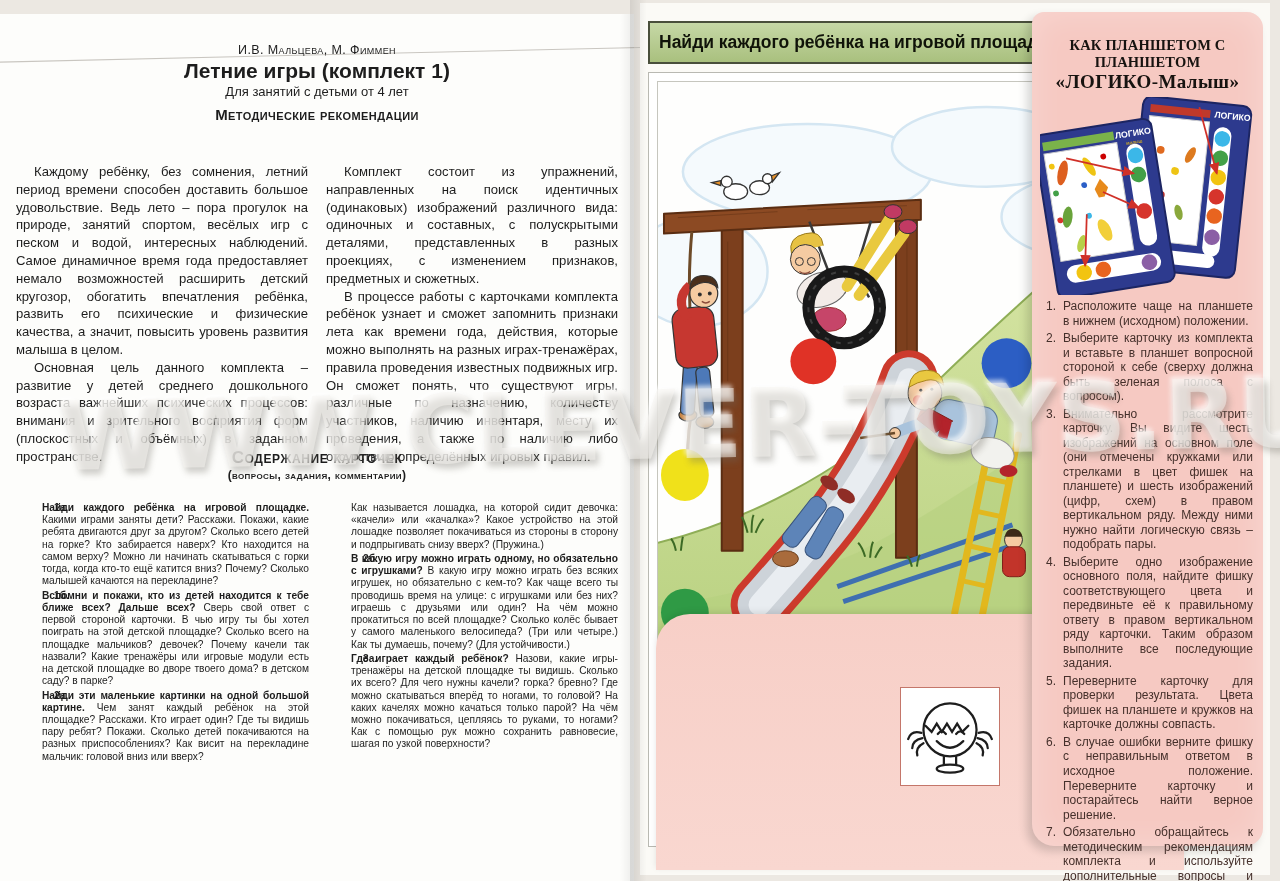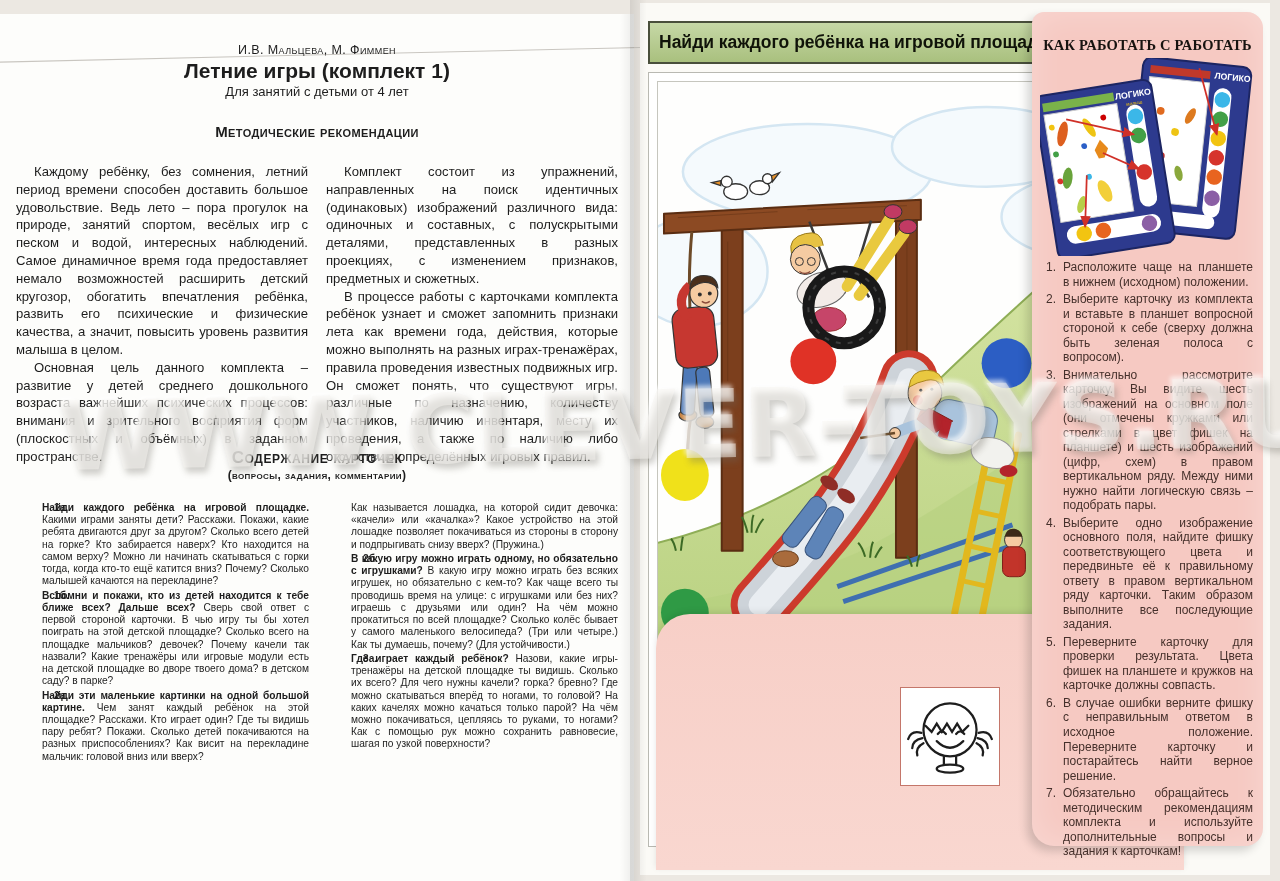--- a/index.html
+++ b/index.html
@@ -9,21 +9,21 @@
   
   .left-page{position:absolute;left:0;top:14px;width:634px;height:872px;background:#fdfdfb;color:#1d1d1d;}
   .left-page::after{content:"";position:absolute;right:0;top:0;bottom:0;width:14px;
     background:linear-gradient(to right,rgba(0,0,0,0),rgba(0,0,0,.07));}
   .page-edge-line{position:absolute;left:-24px;top:40px;width:720px;border-top:1.5px solid #c9c6c0;
     transform:rotate(-1.3deg);}
   .lp-header{position:absolute;top:29px;left:0;width:100%;text-align:center;}
   .authors{font-size:12.5px;font-variant:small-caps;font-weight:500;letter-spacing:.4px;}
   .title{font-size:21px;font-weight:700;margin:2px 0 1px 0;}
   .subtitle{font-size:13px;}
-  .section-heading{margin-top:24px;font-size:15px;font-variant:small-caps;font-weight:600;letter-spacing:.4px;}
+  .section-heading{margin-top:7px;font-size:15px;font-variant:small-caps;font-weight:600;letter-spacing:.4px;}
 
   .intro-cols{position:absolute;top:137px;left:16px;width:602px;display:flex;gap:18px;}
   .intro-cols .col{flex:1;margin-top:12px;}
   .intro-cols p{margin:0;font-size:13.1px;line-height:1.36;text-align:justify;text-indent:18px;}
 
   .contents-heading{position:absolute;top:433px;left:0;width:634px;text-align:center;line-height:1.25;}
   .ch1{font-size:17px;font-variant:small-caps;font-weight:700;letter-spacing:.6px;text-align:center;}
   .ch2{font-size:12px;font-variant:small-caps;font-weight:700;letter-spacing:.4px;}
 
   .items-cols{position:absolute;top:488px;left:16px;width:602px;display:flex;gap:16px;}
@@ -270,21 +270,22 @@
           <path d="M36,45 q4,-5 8,0 M54,45 q4,-5 8,0"></path>
           <path d="M35,52 q13,13 26,0"></path>
           <path d="M42,67 v9 M54,67 v9"></path>
           <ellipse cx="48" cy="79" rx="13" ry="4" fill="#fff"></ellipse>
         </g>
       </svg>
     </div>
   </div>
 
   <div class="panel">
-    <div class="panel-title1">КАК РАБОТАТЬ С РАБОТАТЬ</div>
+    <div class="panel-title1">КАК ПЛАНШЕТОМ С ПЛАНШЕТОМ</div>
+    <div class="panel-title2">«ЛОГИКО-Малыш»</div>
 
     <div class="tablets">
       <svg viewBox="0 0 212 204">
         <defs>
           <marker id="arrh" markerWidth="8" markerHeight="8" refX="6" refY="3" orient="auto">
             <path d="M0,0 L7,3 L0,6 Z" fill="#d03028"></path>
           </marker>
         </defs>
 
         <g transform="rotate(6 150 100)">

